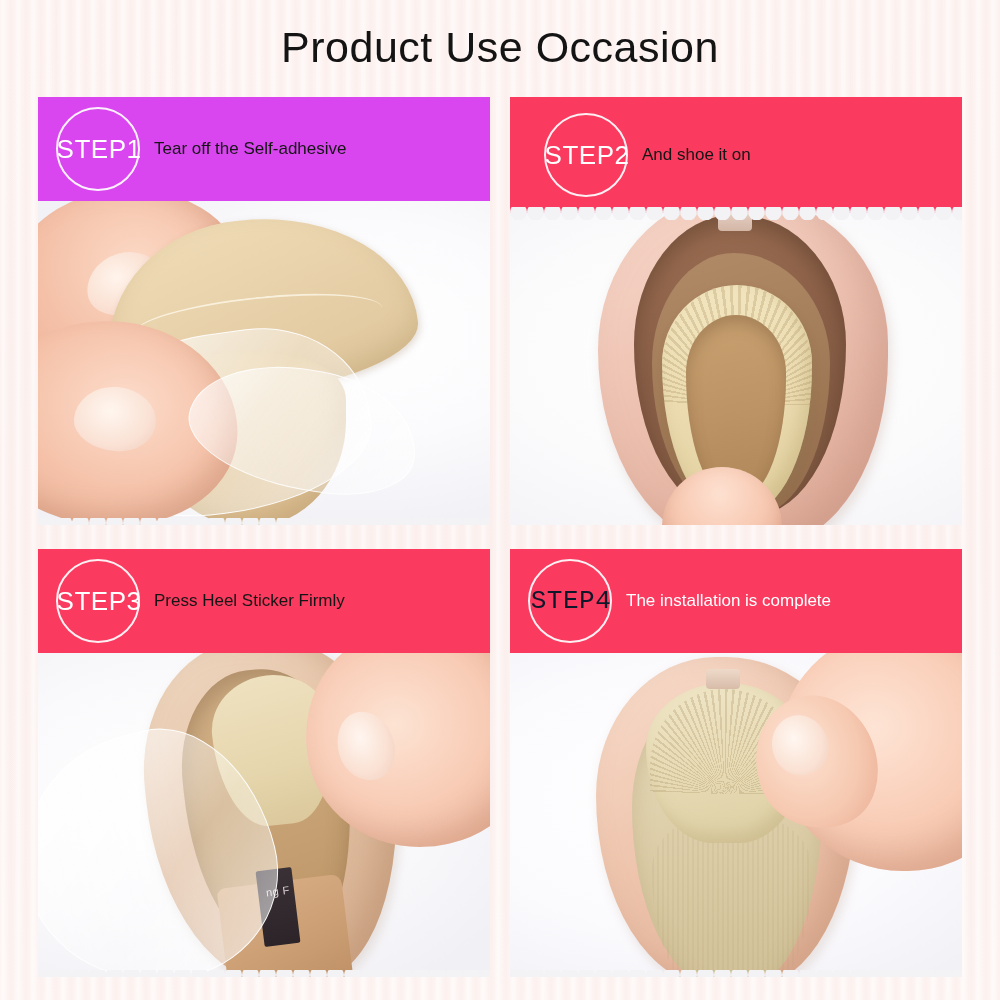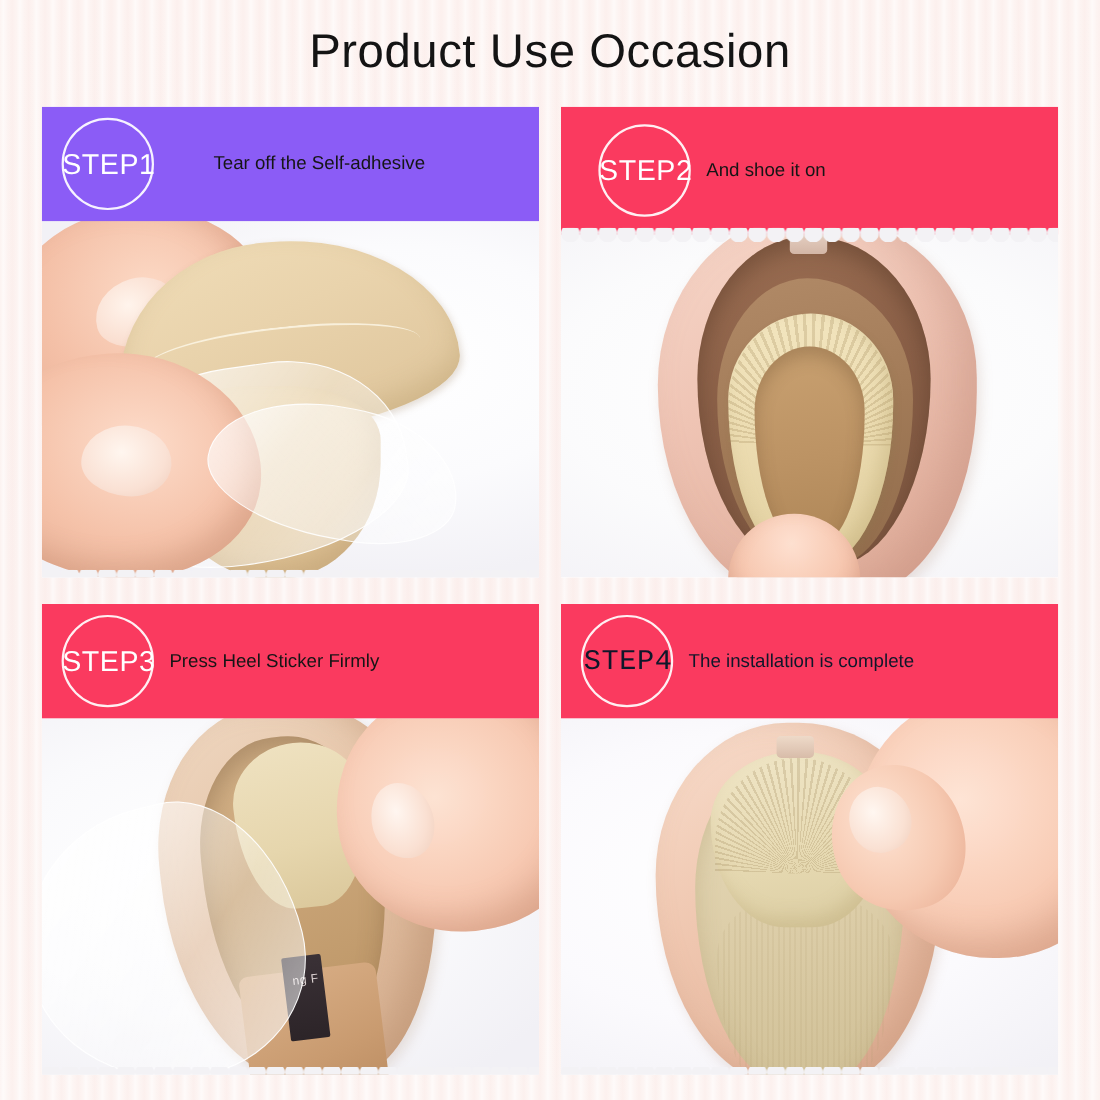--- a/index.html
+++ b/index.html
@@ -474,21 +474,21 @@
 
 <div class="page">
 
   <div class="title-wrap">
     <h1 class="title">Product Use Occasion</h1>
   </div>
 
   <div class="grid">
 
     <div class="panel short-banner">
-      <div class="banner" style="background: #8b5cf6; gap: 40px;">
+      <div class="banner" style="background: #d946ef;">
         <div class="step-badge">
           <span class="step-badge-label" style="color: rgb(255, 255, 255);">STEP1</span>
         </div>
         <div class="step-text" style="color: rgb(21, 21, 21);">
           <span>Tear off the Self-adhesive</span>
         </div>
       </div>
       <div class="scallop">
         <svg viewBox="0 0 452 13" preserveAspectRatio="none" aria-hidden="true">
           <defs>
@@ -576,21 +576,21 @@
         <div class="p3-nail"></div>
         <div class="p3-film"></div>
       </div>
     </div>
 
     <div class="panel short-banner">
       <div class="banner" style="background: rgb(250, 58, 95);">
         <div class="step-badge">
           <span class="step-badge-label" style="color: #0f172a; font-family: Liberation Mono, monospace;">STEP4</span>
         </div>
-        <div class="step-text" style="color: #0f172a;">
+        <div class="step-text" style="color: #ffffff;">
           <span>The installation is complete</span>
         </div>
       </div>
       <div class="scallop">
         <svg viewBox="0 0 452 13" preserveAspectRatio="none" aria-hidden="true">
           <defs>
             <pattern id="sc4" width="17" height="13" patternUnits="userSpaceOnUse">
               <circle cx="8.5" cy="5" r="8.5" fill="#f3f2f5"></circle>
             </pattern>
           </defs>

